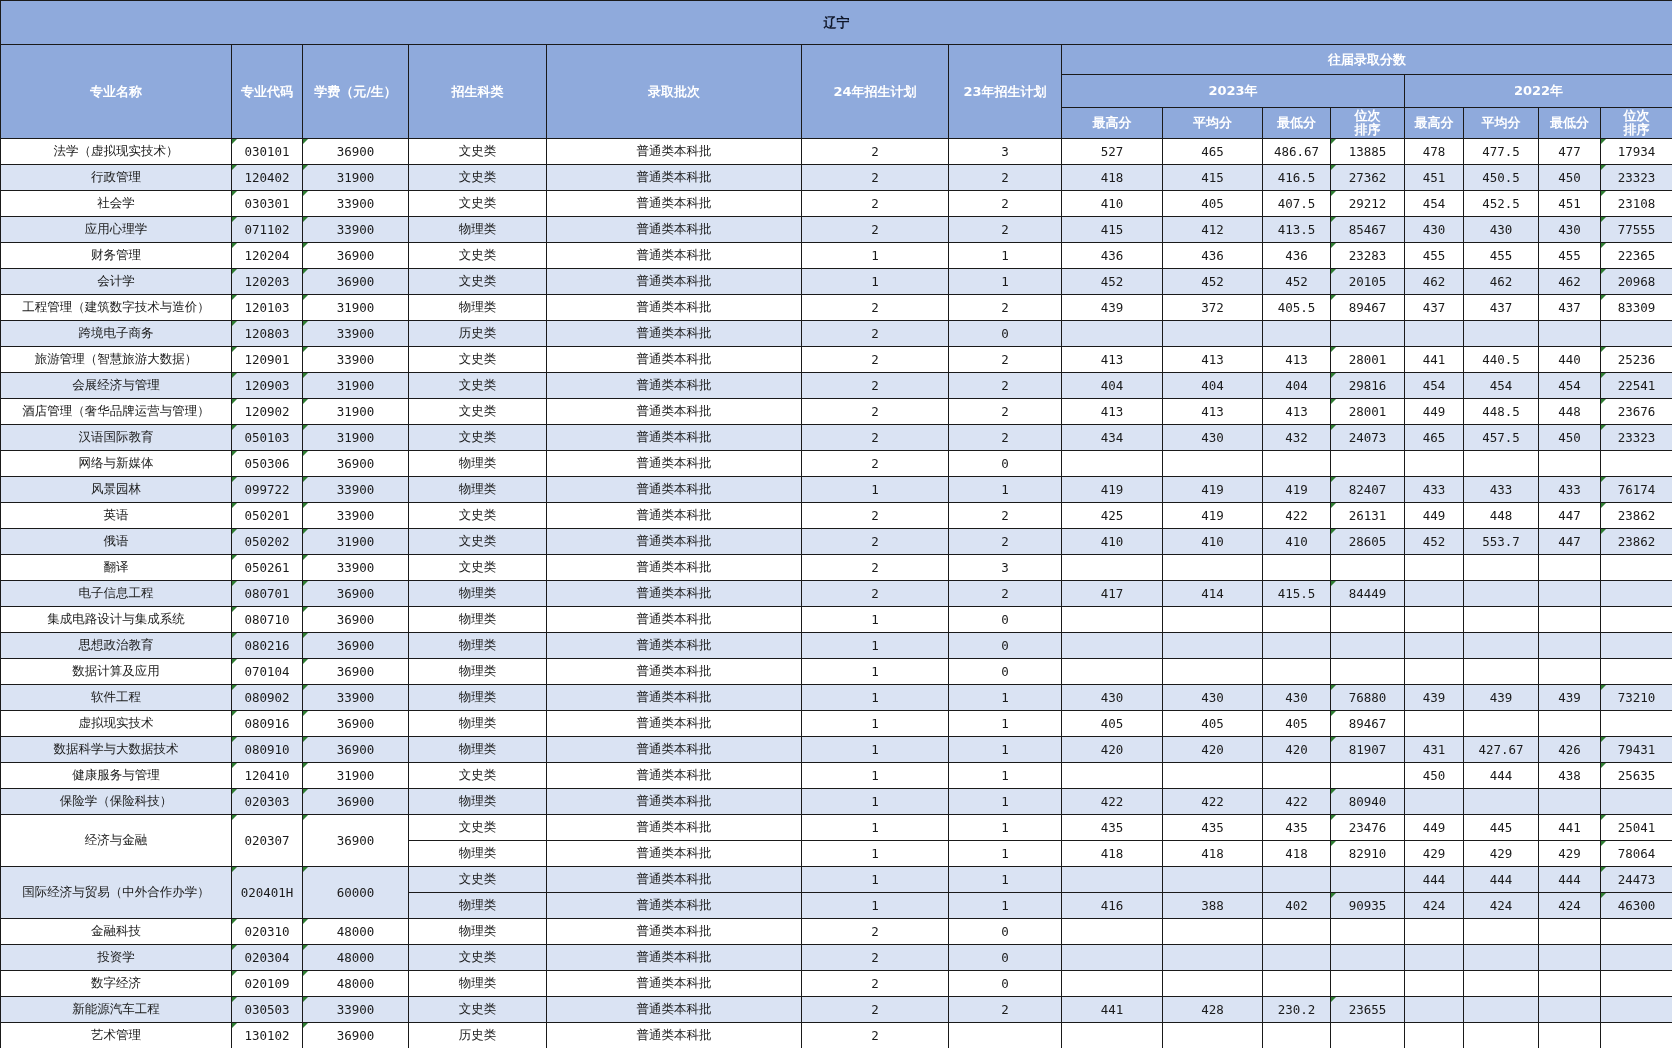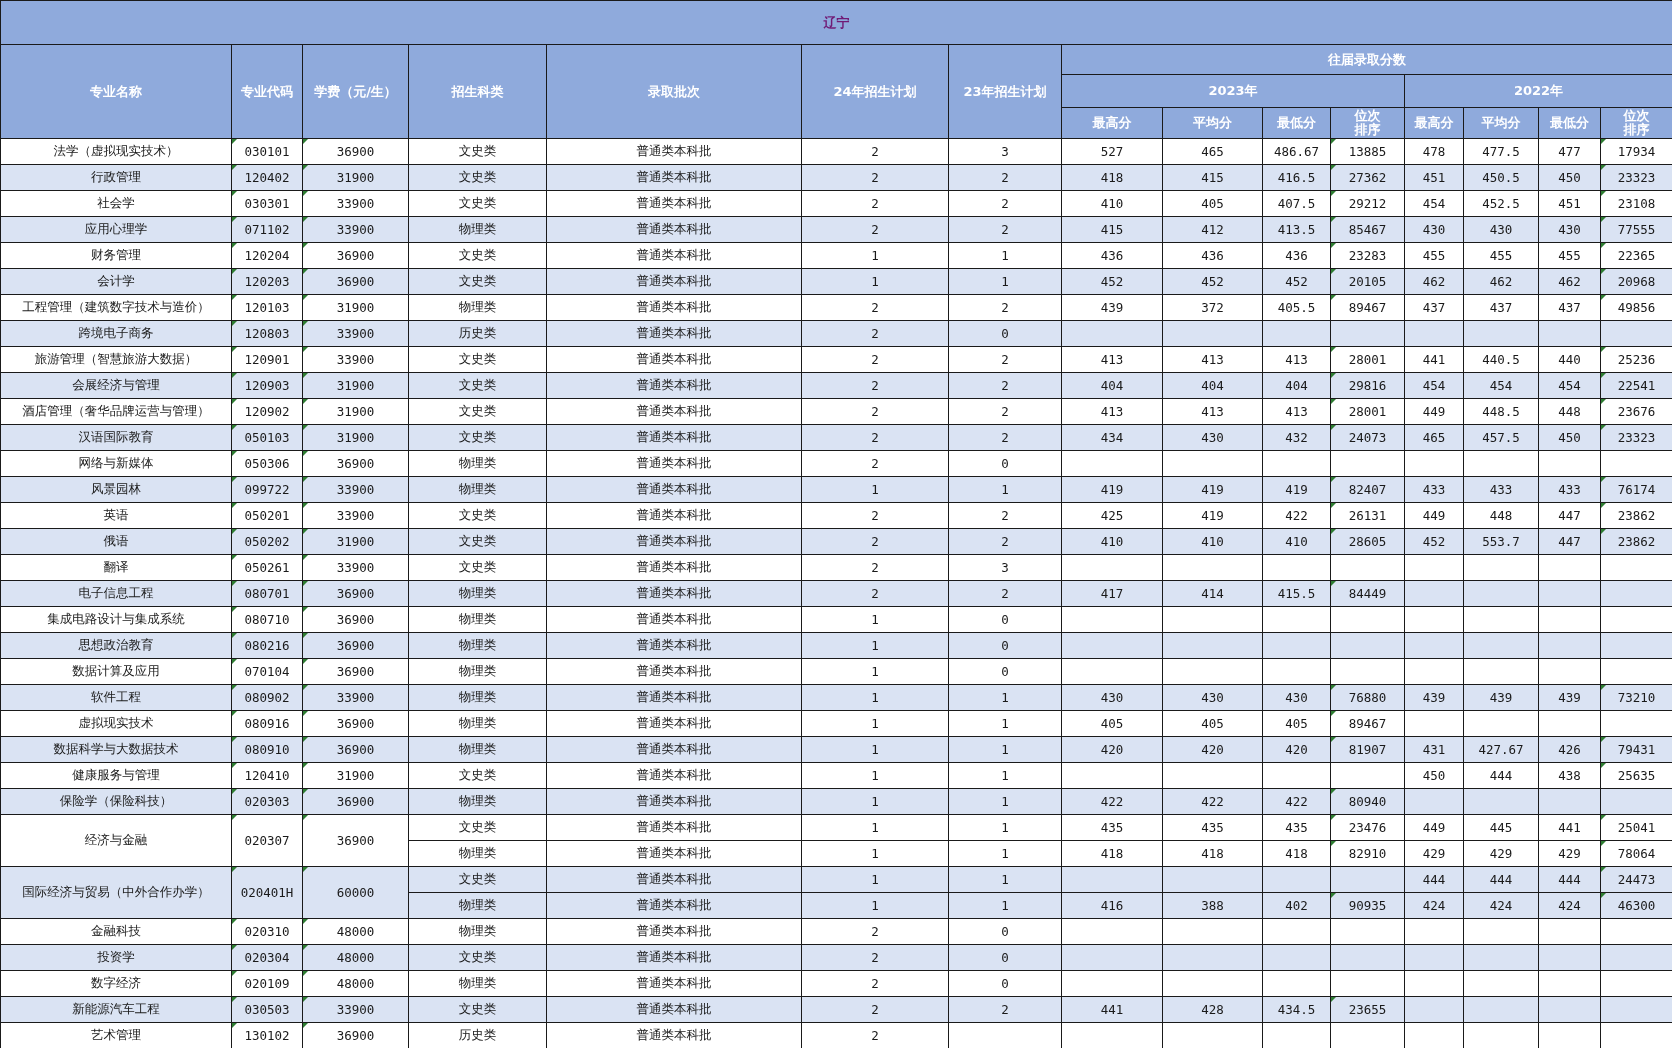--- a/index.html
+++ b/index.html
@@ -1,20 +1,20 @@
 <!DOCTYPE html>
 <html><head>
 <meta charset="utf-8">
 <style>
   html, body { margin:0; padding:0; background:#ffffff; }
   body { width:1672px; height:1048px; overflow:hidden; font-family:"DejaVu Sans","Liberation Sans",sans-serif; }
   table.sheet { border-collapse:collapse; table-layout:fixed; width:1672px; }
   table.sheet td, table.sheet th { border:1px solid #1a1a1a; padding:0; text-align:center; vertical-align:middle; overflow:hidden; white-space:nowrap; }
   .hdr { background:#8faadc; color:#ffffff; font-weight:bold; font-size:13px; }
-  .title-row td { height:43px; background:#8faadc; color:#701a75; font-size:13px; font-weight:bold; }
+  .title-row td { height:43px; background:#8faadc; color:#0f172a; font-size:13px; font-weight:bold; }
   .h1 td { height:29px; }
   .h2 td { height:32px; }
   .h3 td { height:30px; line-height:14px; }
   .row td { height:25px; font-size:12.5px; color:#1a1a1a; font-family:"DejaVu Sans Mono","Liberation Mono",monospace; }
   .row td.txt { font-family:"DejaVu Sans","Liberation Sans",sans-serif; font-size:12.5px; }
   .row.alt td { background:#dae3f3; }
   .row.plain td { background:#ffffff; }
   td.mark { position:relative; }
   td.mark::before { content:""; position:absolute; left:0; top:0; width:0; height:0; border-top:5px solid #2e7d32; border-right:5px solid transparent; }
 </style>
@@ -179,21 +179,21 @@
         <td class="txt">普通类本科批</td>
         <td>2</td>
         <td>2</td>
         <td>439</td>
         <td>372</td>
         <td>405.5</td>
         <td class="mark">89467</td>
         <td>437</td>
         <td>437</td>
         <td>437</td>
-        <td class="mark">49856</td>
+        <td class="mark">83309</td>
       </tr>
       <tr class="row alt">
         <td class="txt">跨境电子商务</td>
         <td class="mark">120803</td>
         <td class="mark">33900</td>
         <td class="txt">历史类</td>
         <td class="txt">普通类本科批</td>
         <td>2</td>
         <td>0</td>
         <td></td>
@@ -627,21 +627,21 @@
       <tr class="row alt">
         <td class="txt">新能源汽车工程</td>
         <td class="mark">030503</td>
         <td class="mark">33900</td>
         <td class="txt">文史类</td>
         <td class="txt">普通类本科批</td>
         <td>2</td>
         <td>2</td>
         <td>441</td>
         <td>428</td>
-        <td>434.5</td>
+        <td>230.2</td>
         <td class="mark">23655</td>
         <td></td>
         <td></td>
         <td></td>
         <td class=""></td>
       </tr>
       <tr class="row plain">
         <td class="txt">艺术管理</td>
         <td class="mark">130102</td>
         <td class="mark">36900</td>

